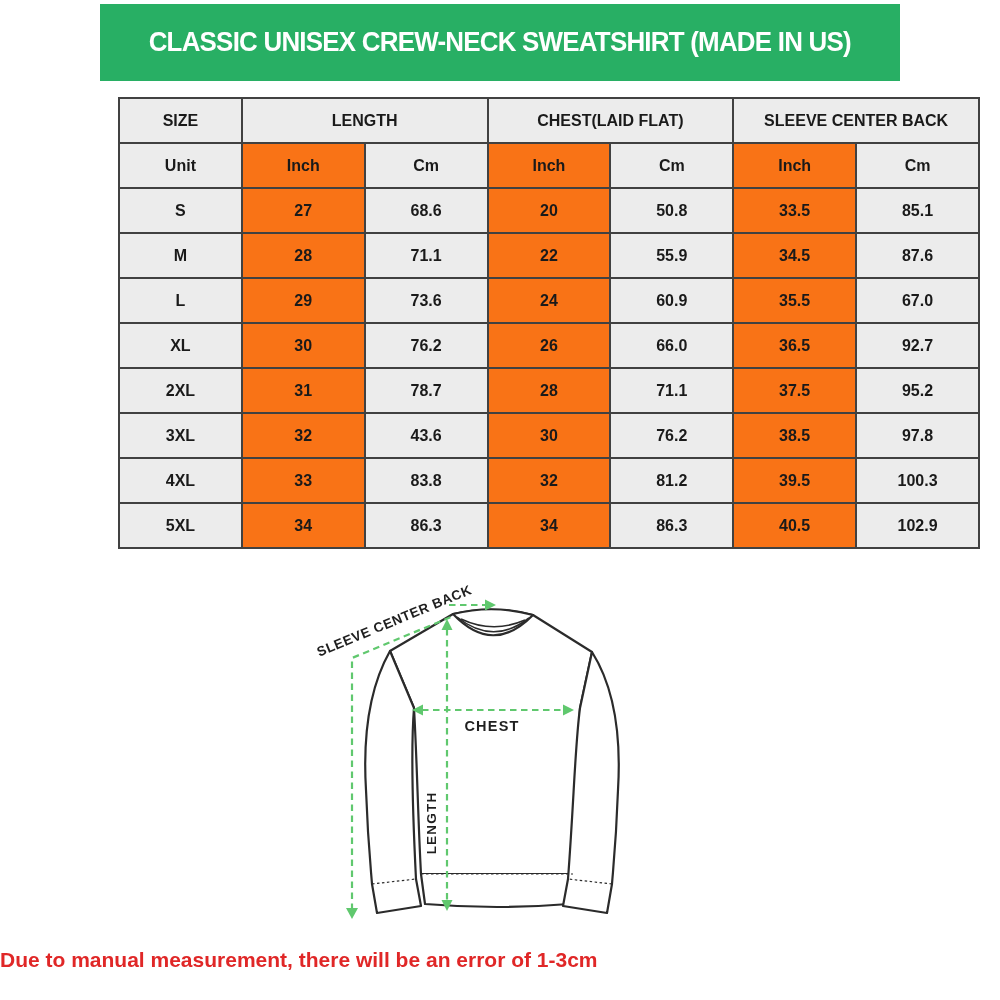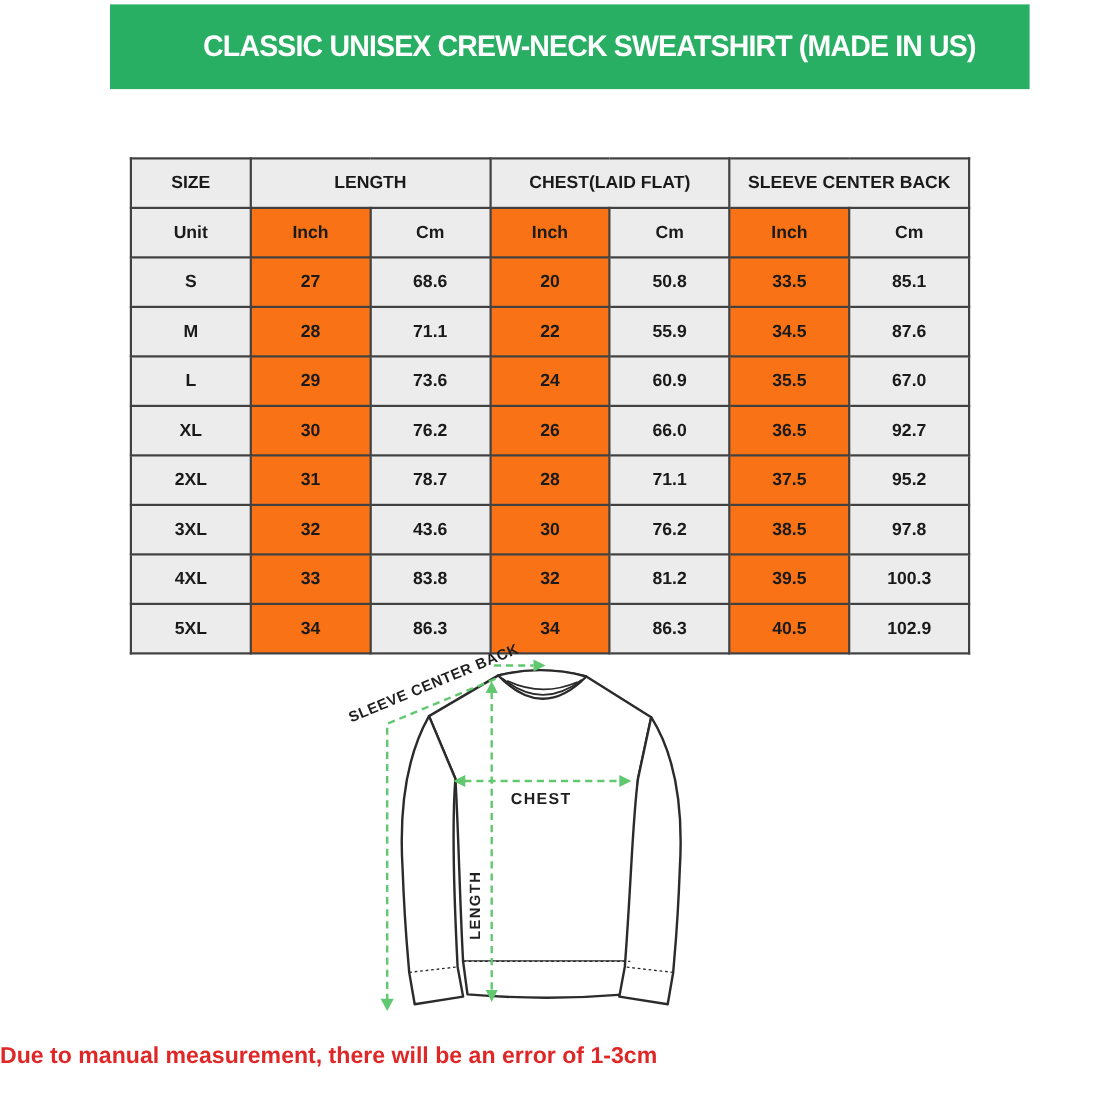--- a/index.html
+++ b/index.html
@@ -3,30 +3,30 @@
 <meta charset="utf-8">
 <style>
   html,body{margin:0;padding:0;}
   body{
     width:1000px;height:1000px;position:relative;background:#ffffff;
     font-family:"Liberation Sans", sans-serif;overflow:hidden;
   }
   
   .banner{
     position:absolute;left:100px;top:4px;width:800px;height:77px;
-    background:#28af64;display:flex;align-items:center;justify-content:center;padding-left:36px;
+    background:#28af64;display:flex;align-items:center;justify-content:center;
   }
   .banner .title{
     color:#ffffff;font-size:27px;font-weight:700;letter-spacing:-0.8px;
     white-space:nowrap;transform:scaleX(0.96);
   }
   
   .size-table{
-    position:absolute;left:118px;top:97px;width:764px;
-    border-collapse:collapse;table-layout:fixed;margin-top:46px;
+    position:absolute;left:118px;top:97px;width:862px;
+    border-collapse:collapse;table-layout:fixed;
   }
   .size-table td,.size-table th{
     border:2px solid #414141;height:43px;text-align:center;vertical-align:middle;
     font-size:16px;font-weight:700;color:#1a1a1a;padding:0;
   }
   .size-table .g{background:#ececec;}
   .size-table .w{background:#f97316;}
   
   .diagram{position:absolute;left:315px;top:580px;}
   .diagram text{

